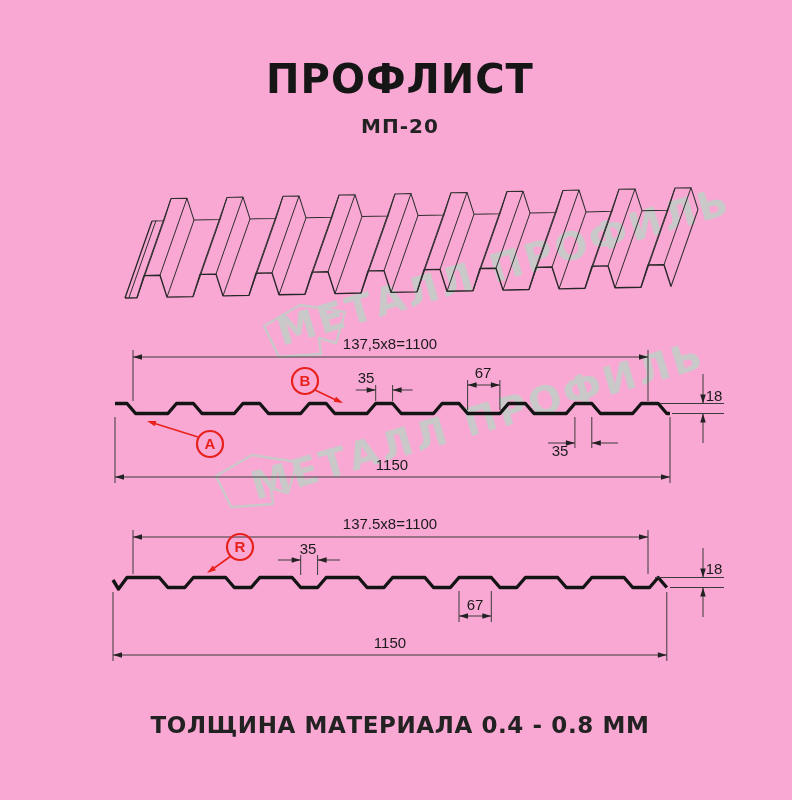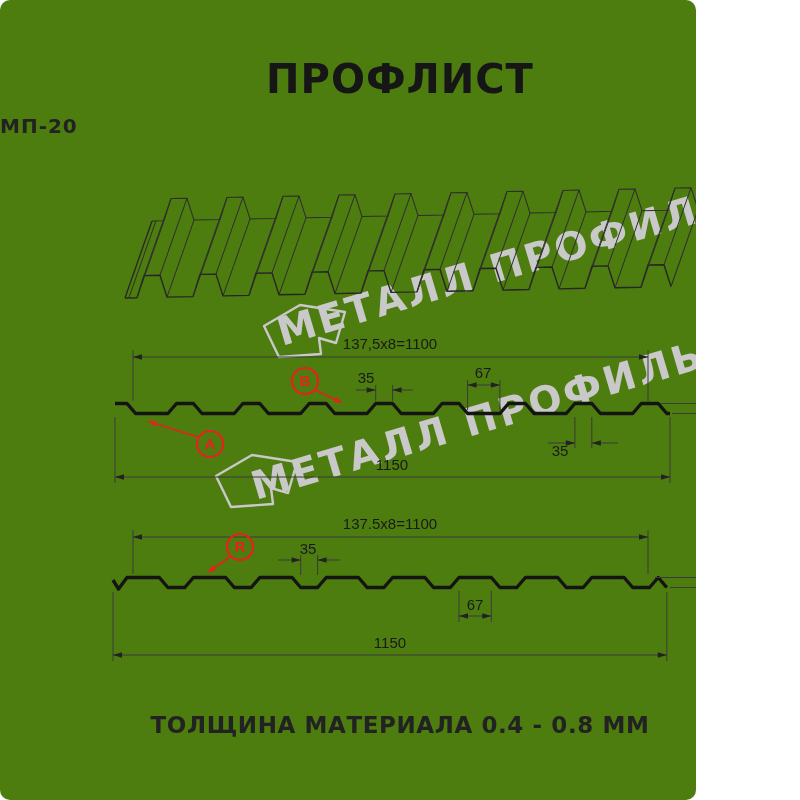--- a/index.html
+++ b/index.html
@@ -1,20 +1,20 @@
 <!DOCTYPE html>
 <html><head>
 <meta charset="utf-8">
 <style>
   html,body{margin:0;padding:0;background:#ffffff;}
-  .page{position:relative;width:696px;height:800px;background:#4d7c0f;overflow:hidden;
-        font-family:"DejaVu Sans",sans-serif;border-radius:10px;}
+  .page{position:relative;width:792px;height:800px;background:#f9a8d4;overflow:hidden;
+        font-family:"DejaVu Sans",sans-serif;}
   .title{position:absolute;top:56px;left:0;width:800px;text-align:center;
          font-size:40px;font-weight:700;letter-spacing:1px;color:#161616;}
-  .subtitle{position:absolute;top:114px;left:0;width:800px;text-align:left;
+  .subtitle{position:absolute;top:114px;left:0;width:800px;text-align:center;
          font-size:20px;font-weight:700;letter-spacing:1px;color:#222;}
   .note{position:absolute;top:712px;left:0;width:800px;text-align:center;
          font-size:23px;font-weight:700;letter-spacing:.6px;color:#222;}
   svg{position:absolute;left:0;top:0;}
   .wm{fill:none;stroke:#c9c9c9;stroke-width:2.4px;stroke-linejoin:round;}
   .wmtext{font:700 39px "DejaVu Sans",sans-serif;fill:#c9c9c9;letter-spacing:3px;}
   .dim{font:15px "Liberation Sans",sans-serif;fill:#1a1a1a;text-anchor:middle;}
   .lab{font:700 15px "Liberation Sans",sans-serif;fill:#e8211d;text-anchor:middle;}
   .labc{fill:none;stroke:#e8211d;stroke-width:2.2px;}
 </style>

